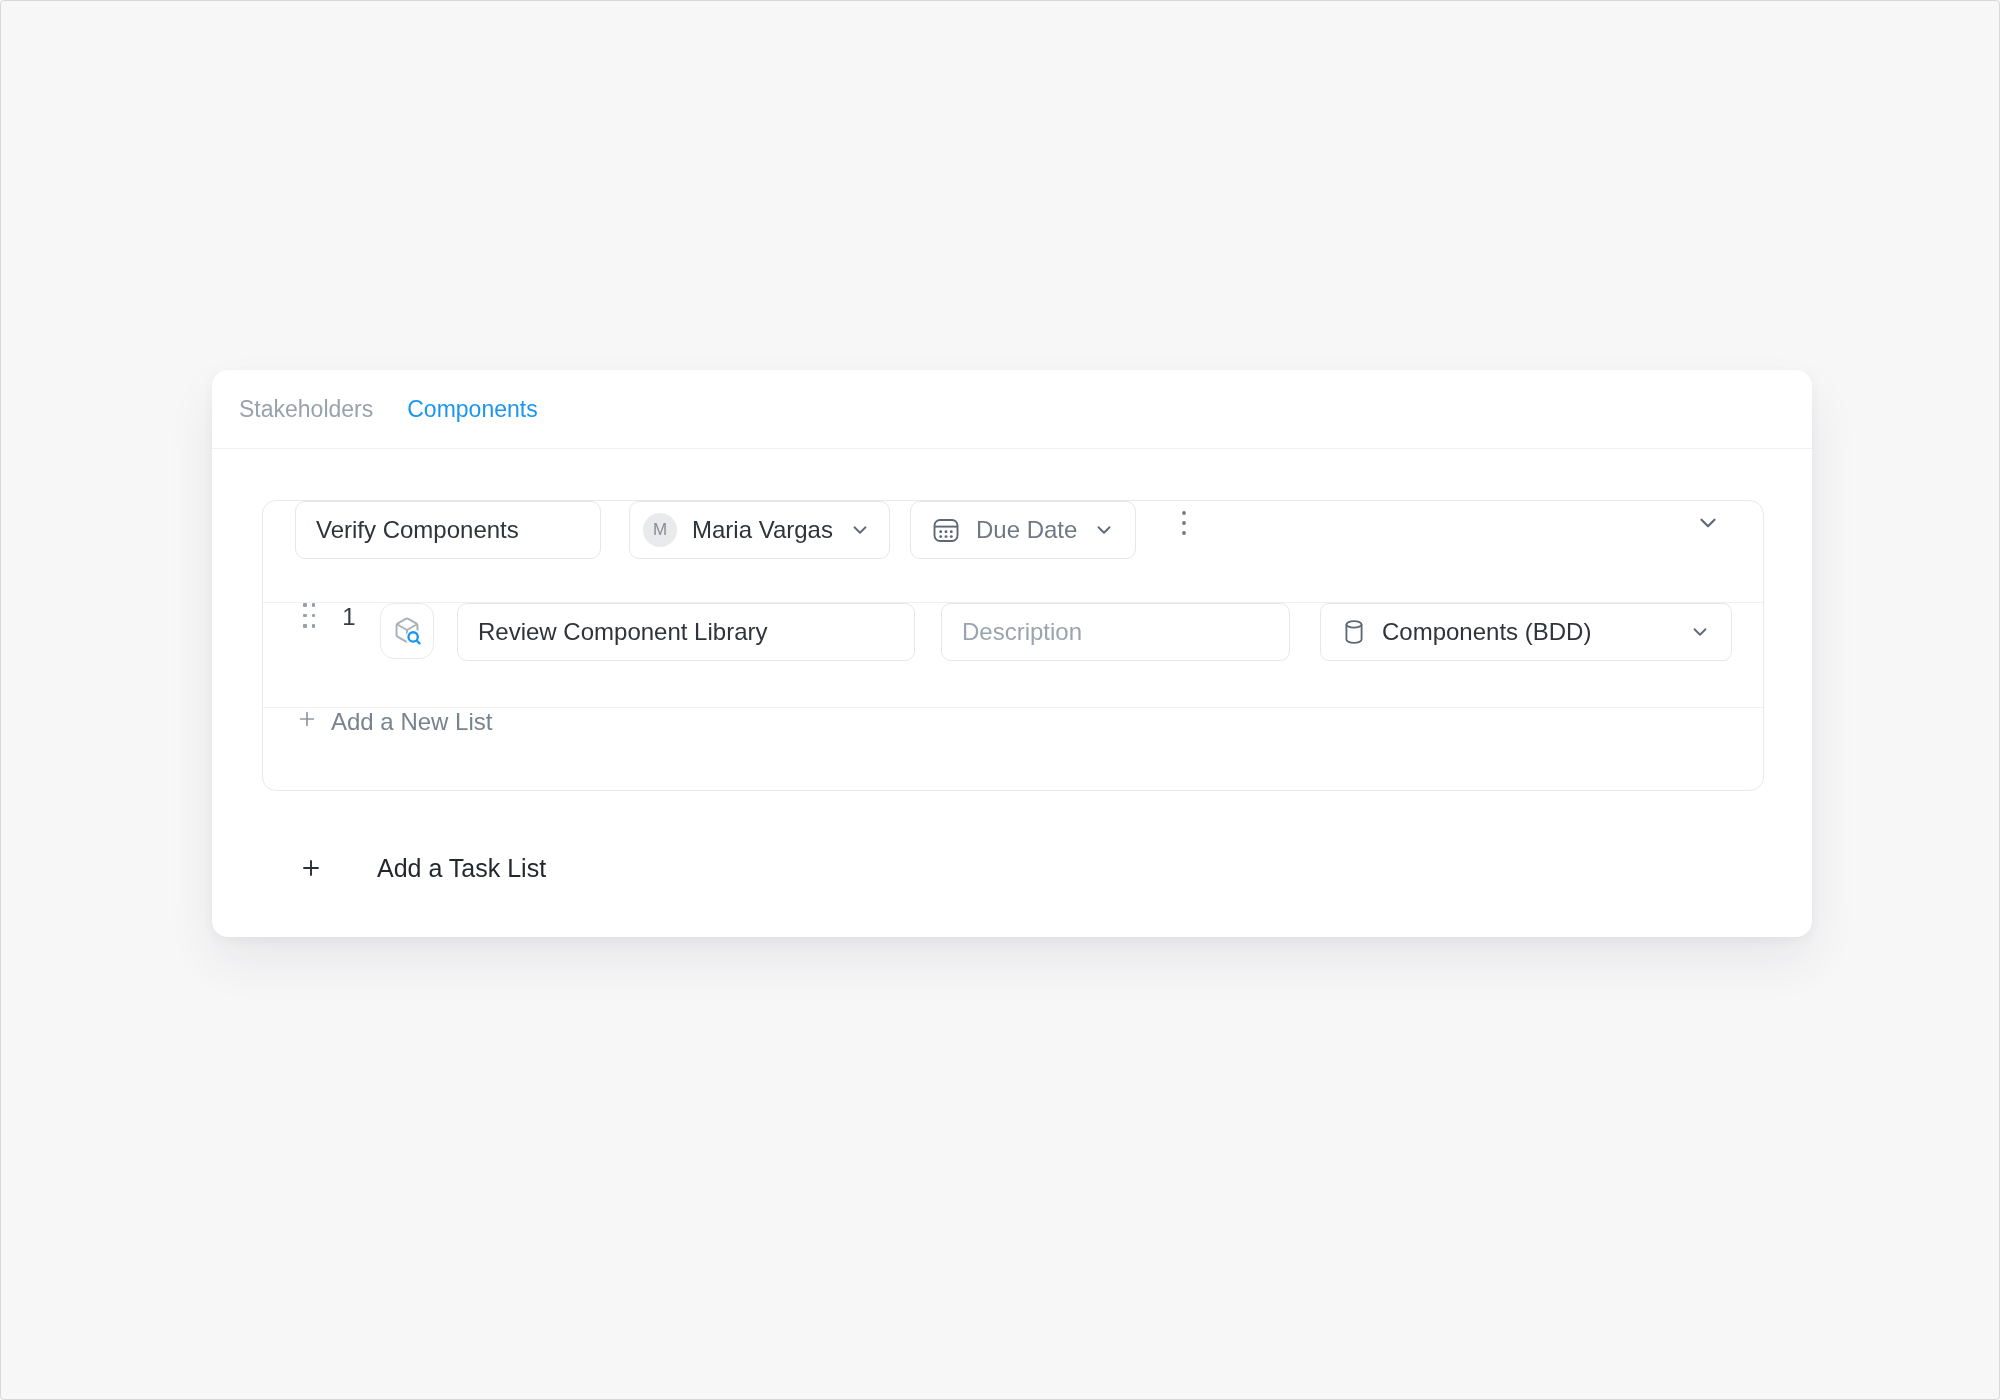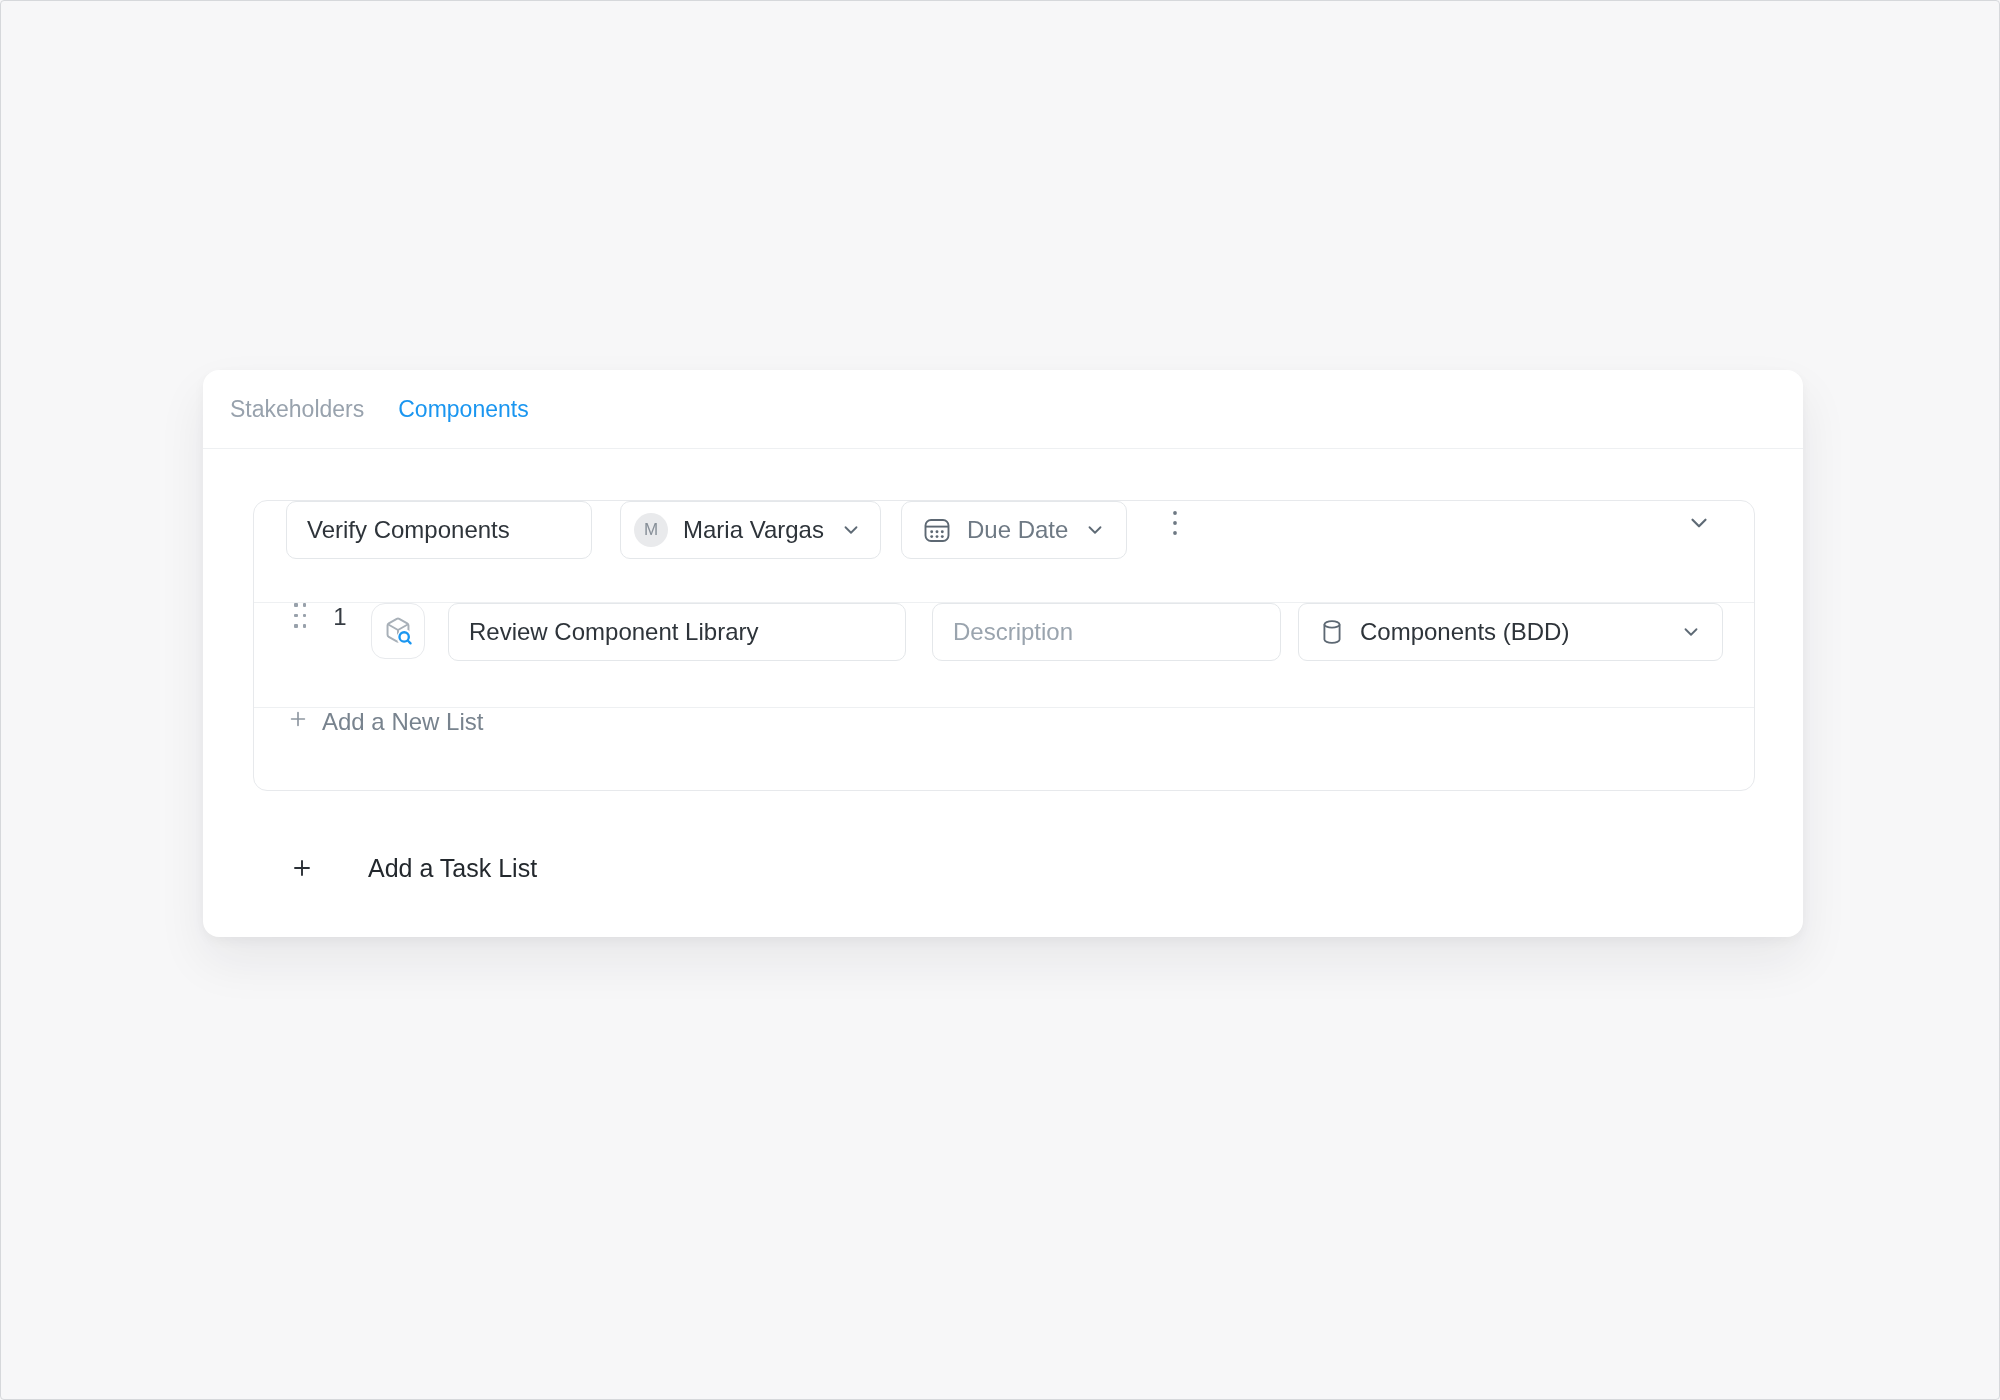--- a/index.html
+++ b/index.html
@@ -12,21 +12,21 @@
     color:#272b30;
   }
   .frame {
     position:absolute; inset:0;
     border:1px solid #d6d8db;
     border-radius:4px;
     pointer-events:none;
   }
   
   .card {
-    position:absolute; left:203px; top:370px;
+    position:absolute; left:212px; top:370px;
     width:1600px; height:567px;
     background:#ffffff;
     border-radius:16px;
     box-shadow:0 24px 50px rgba(25,30,36,.07), 0 4px 12px rgba(25,30,36,.04);
   }
   .tabs {
     height:79px;
     display:flex; align-items:center;
     padding:0 27px; gap:34px;
     border-bottom:1px solid #eef0f2;
@@ -102,21 +102,21 @@
   .iconbtn {
     margin-left:24px;
     width:54px; height:56px;
     border:1px solid #e8eaed; border-radius:14px;
     background:#fff;
     display:flex; align-items:center; justify-content:center;
     cursor:pointer;
   }
   .title-input { margin-left:23px; width:458px; }
   .desc-input  { margin-left:26px; width:349px; }
-  .category    { margin-left:17px; flex:1; padding:0 20px;border-radius:9px; }
+  .category    { margin-left:30px; flex:1; padding:0 20px;border-radius:9px; }
   .category .db { margin-right:15px; display:flex; }
   .category .label { color:#2e343a; }
   .category .chev { margin-left:auto; }
 
   .addtask-row .plus { display:flex; margin-right:13px; }
   .addtask-row .lbl { font-size:24px; color:#78838e; }
 
   
   .add-list {
     display:inline-flex; align-items:center;

